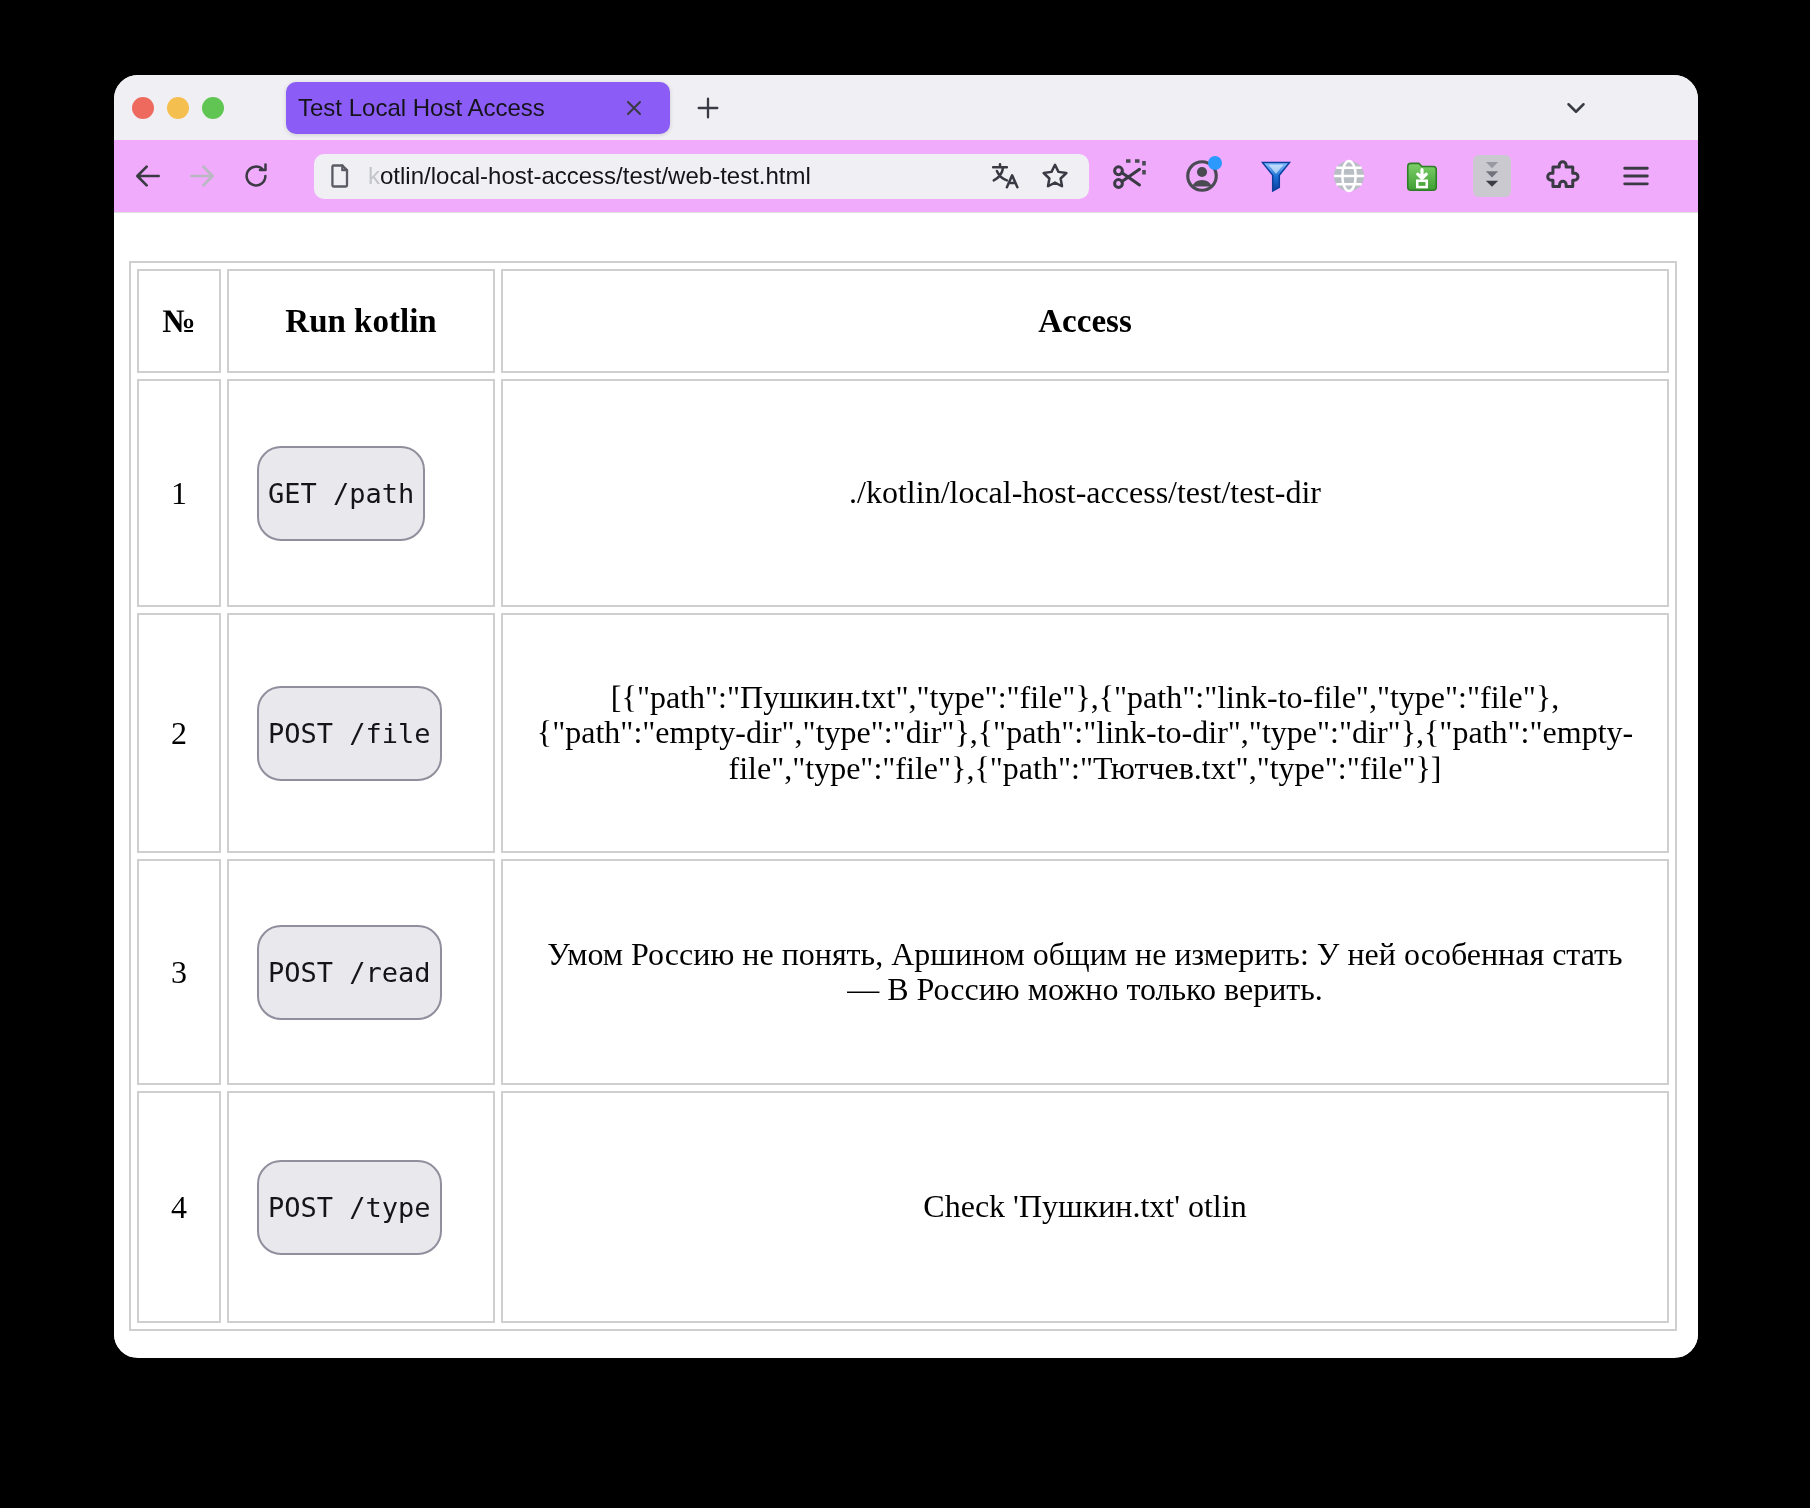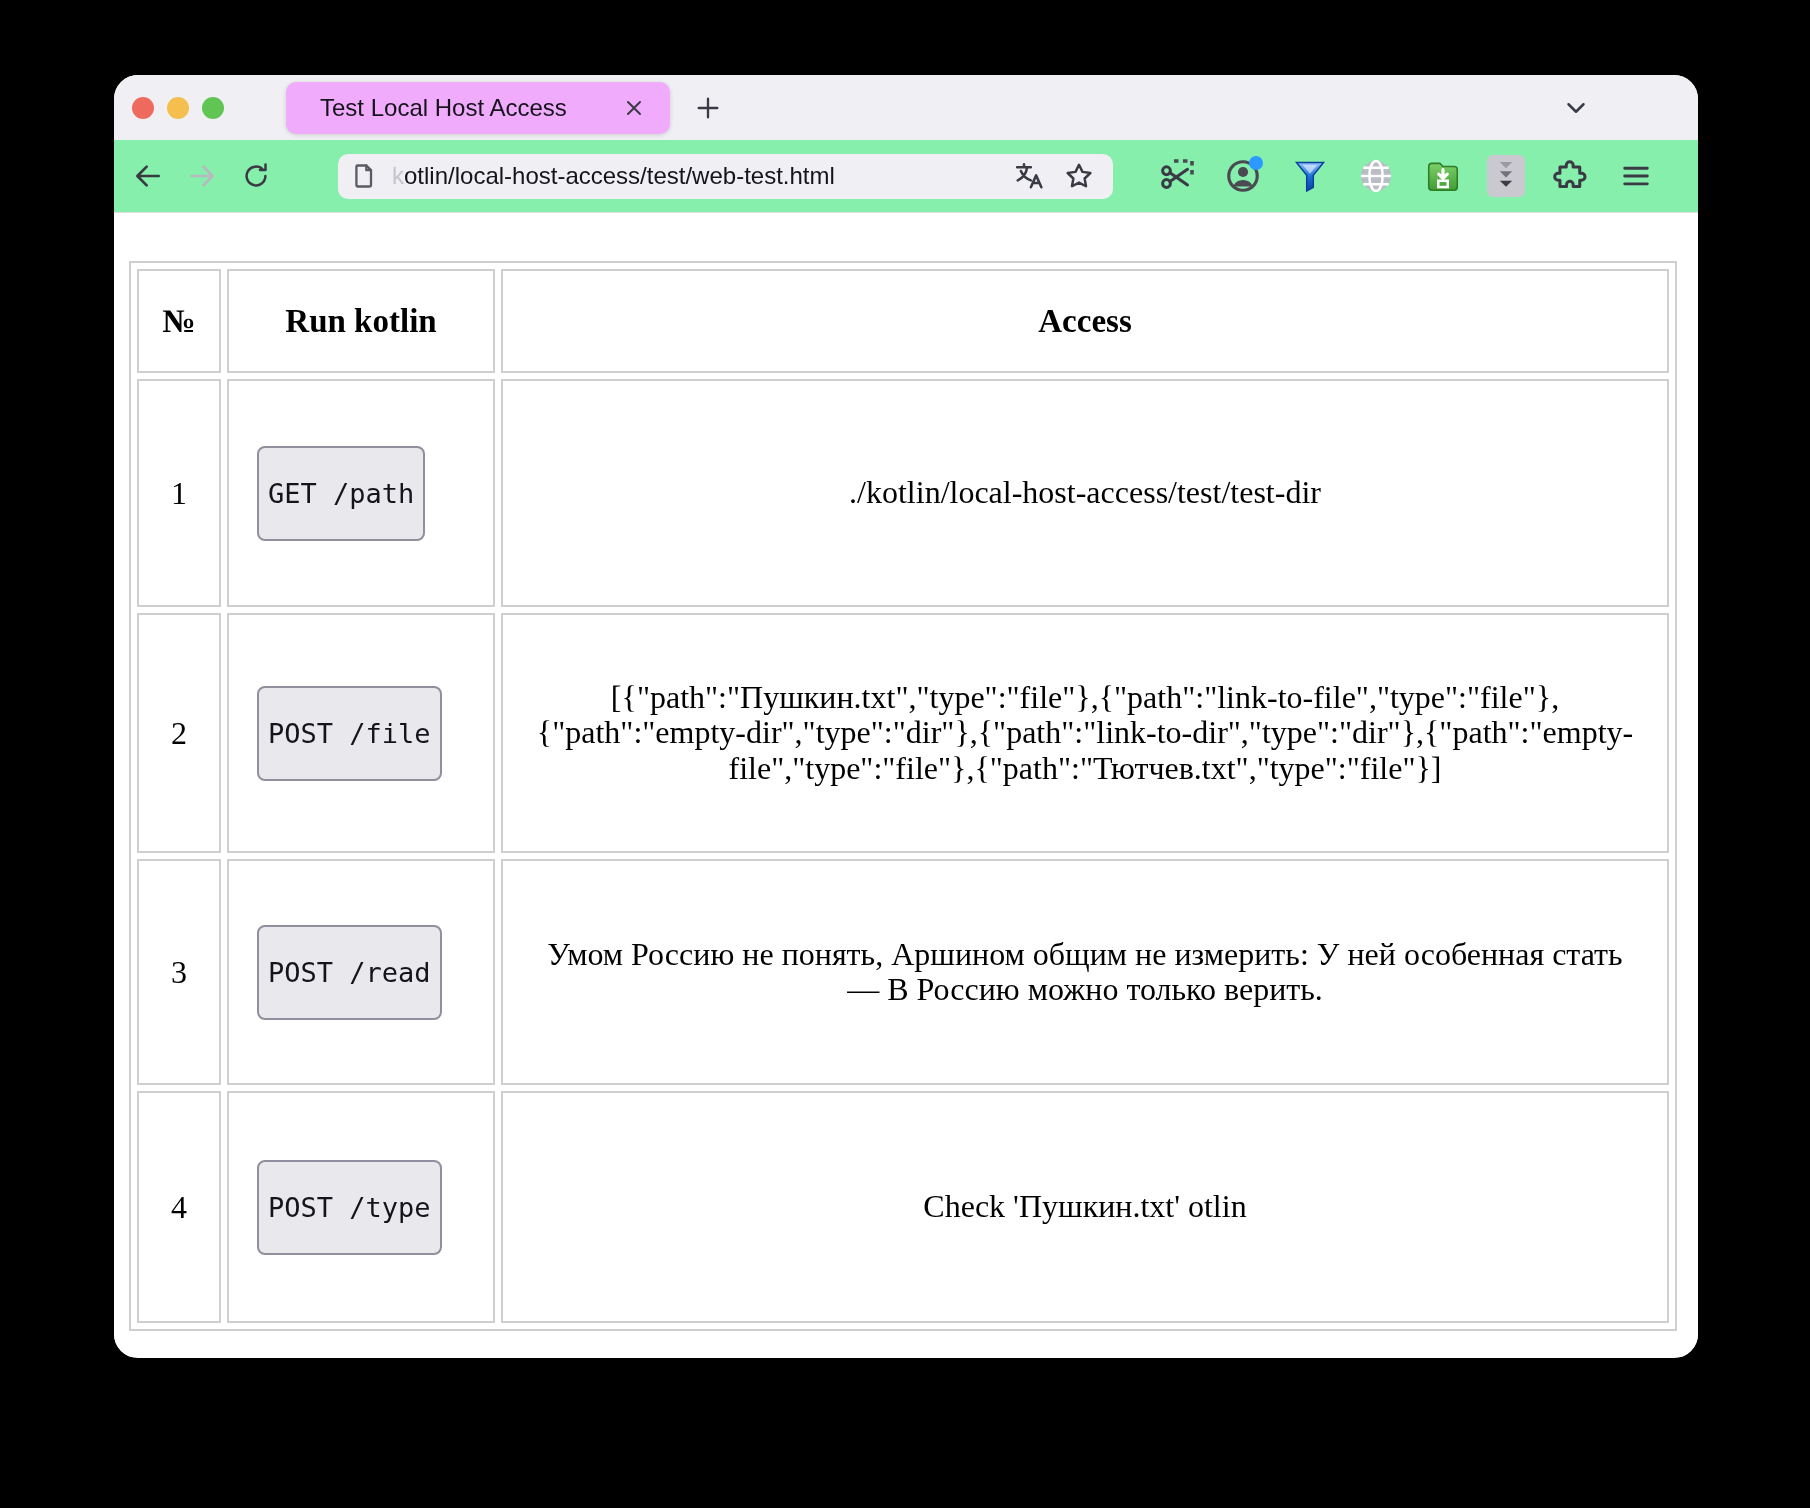--- a/index.html
+++ b/index.html
@@ -3,31 +3,31 @@
 <meta charset="utf-8">
 <style>
   html,body{margin:0;padding:0;background:#000;}
   body{width:1810px;height:1508px;position:relative;font-family:"Liberation Sans",sans-serif;}
   .window{position:absolute;left:114px;top:75px;width:1584px;height:1283px;background:#fff;border-radius:24px;overflow:hidden;box-shadow:0 18px 60px rgba(0,0,0,.55);}
   
   .tabbar{height:65px;background:#f0f0f4;display:flex;align-items:center;position:relative;}
   .traffic{display:flex;gap:13px;margin-left:18px;}
   .traffic span{width:22px;height:22px;border-radius:50%;display:block;}
   .t-red{background:#ee6a5e;}.t-yellow{background:#f5bf4f;}.t-green{background:#61c554;}
-  .tab{margin-left:62px;width:384px;height:52px;background:#f0abfc;border-radius:10px;display:flex;align-items:center;box-shadow:0 1px 4px rgba(0,0,0,.15);padding:0 14px 0 34px;box-sizing:border-box;}
+  .tab{margin-left:62px;width:384px;height:52px;background:#8b5cf6;border-radius:10px;display:flex;align-items:center;box-shadow:0 1px 4px rgba(0,0,0,.15);padding:0 14px 0 12px;box-sizing:border-box;}
   .tab-title{font-size:24px;color:#15141a;flex:1;white-space:nowrap;overflow:hidden;}
   .icon-btn{display:flex;align-items:center;justify-content:center;width:44px;height:44px;border-radius:8px;flex:none;}
   .newtab{margin-left:16px;}
   .tab-chevron{margin-left:auto;margin-right:100px;}
   svg{display:block;}
   .stroke{stroke:#5b5b66;fill:none;stroke-width:2;stroke-linecap:round;stroke-linejoin:round;}
   .stroke-dark{stroke:#3a3a44;fill:none;stroke-width:2;stroke-linecap:round;stroke-linejoin:round;}
   .stroke-dis{stroke:#b8b8c1;fill:none;stroke-width:2;stroke-linecap:round;stroke-linejoin:round;}
   
-  .toolbar{height:73px;background:#86efac;border-bottom:1px solid #dfdfe4;display:flex;align-items:center;padding-left:12px;box-sizing:border-box;gap:24px;}
+  .toolbar{height:73px;background:#f0abfc;border-bottom:1px solid #dfdfe4;display:flex;align-items:center;padding-left:12px;box-sizing:border-box;}
   .nav-icons{display:flex;gap:10px;}
   .urlbar{margin-left:36px;width:775px;height:45px;background:#f0f0f4;border-radius:10px;display:flex;align-items:center;padding:0 12px;box-sizing:border-box;}
   .url-text{flex:1;margin-left:14px;font-size:24px;color:#15141a;white-space:nowrap;overflow:hidden;}
   .url-faded{color:#c4c4cc;}
   .url-actions{display:flex;gap:6px;align-items:center;}
   .ext-icons{flex:1;display:flex;justify-content:space-between;align-items:center;margin-left:18px;margin-right:40px;}
   .badge{position:absolute;top:2px;right:2px;width:14px;height:14px;border-radius:50%;background:#2b99ff;}
   .rel{position:relative;}
   .arrows-bg{background:#c9c9cf;border-radius:6px;width:38px;height:42px;display:flex;align-items:center;justify-content:center;}
   
@@ -37,21 +37,21 @@
   col.c-num{width:84px;} col.c-cmd{width:268px;}
   thead tr{height:104px;}
   tbody tr:nth-child(1){height:228px;}
   tbody tr:nth-child(2){height:240px;}
   tbody tr:nth-child(3){height:226px;}
   tbody tr:nth-child(4){height:232px;}
   th{font-family:"Liberation Serif",serif;font-weight:bold;font-size:33px;text-align:center;color:#000;}
   td.num{font-family:"Liberation Serif",serif;font-size:32px;text-align:center;color:#000;}
   td.cmd{padding:0 28px;text-align:left;}
   td.out{font-family:"Liberation Serif",serif;font-size:32px;color:#000;padding:0 28px;line-height:1.1;overflow-wrap:anywhere;text-align:center;}
-  button.run{font-family:"DejaVu Sans Mono",monospace;font-size:27px;color:#15141a;background:#e9e9ed;border:2px solid #8f8f9d;border-radius:8px;padding:30px 9px;cursor:pointer;}
+  button.run{font-family:"DejaVu Sans Mono",monospace;font-size:27px;color:#15141a;background:#e9e9ed;border:2px solid #8f8f9d;border-radius:24px;padding:30px 9px;cursor:pointer;}
 </style>
 </head>
 <body>
 
 <div class="window">
 
   <div class="tabbar">
     <div class="traffic">
       <span class="t-red"></span>
       <span class="t-yellow"></span>

